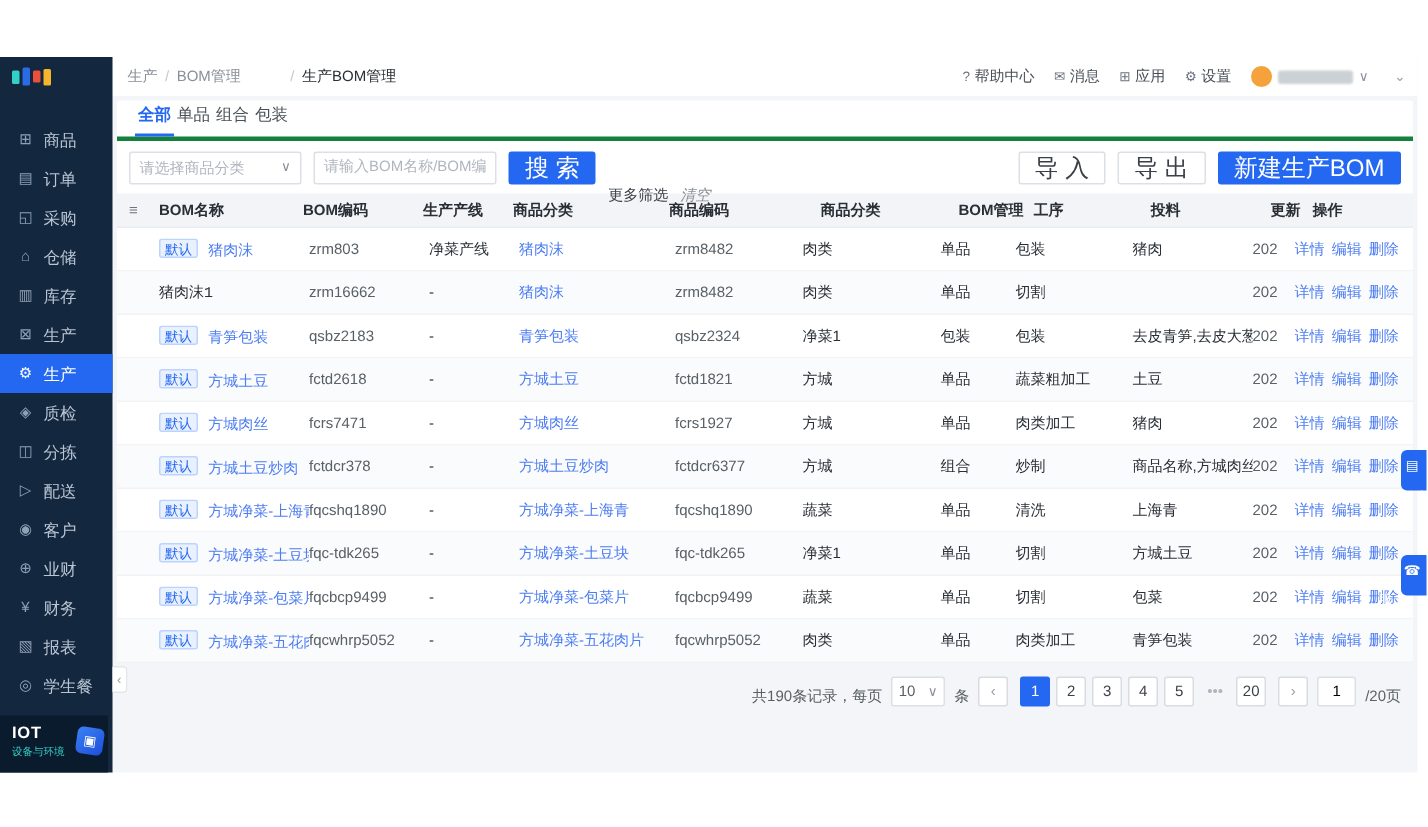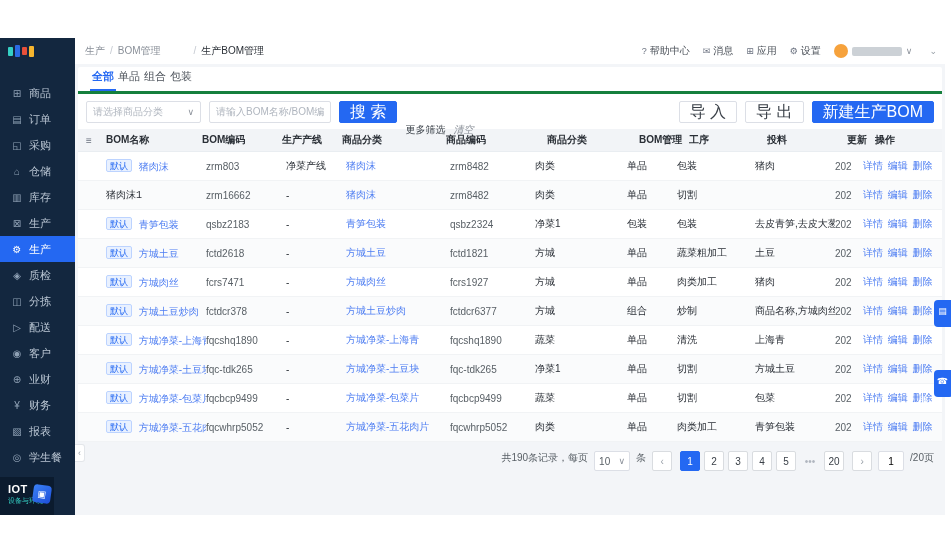--- a/index.html
+++ b/index.html
@@ -16,21 +16,21 @@
   .logo-row div:nth-of-type(1){height:9px}
   .logo-row div:nth-of-type(2){height:12px}
   .logo-row div:nth-of-type(3){height:8px}
   .logo-row div:nth-of-type(4){height:11px}
   .menu { padding-top:16px; }
   .mi { display:flex; align-items:center; gap:6px; height:26px; padding-left:11px;
         color:#b9c5d2; font-size:11px; cursor:pointer; }
   .mi .mic { width:12px; text-align:center; font-size:10px; color:#8fa1b5; }
   .mi.active { background:#2468f2; color:#fff; }
   .mi.active .mic { color:#fff; }
-  .iot { position:absolute; left:0; bottom:0; width:54px; height:38px; background:#0b1b2e; padding:6px 8px; }
+  .iot { position:absolute; left:0; bottom:0; width:72px; height:38px; background:#0b1b2e; padding:6px 8px; }
   .iot-title { color:#fff; font-weight:bold; font-size:11px; letter-spacing:.5px; }
   .iot-sub { color:#35d0c5; font-size:7px; margin-top:1px; }
   .iot-chip { position:absolute; right:3px; top:8px; width:18px; height:18px; border-radius:4px;
       background:linear-gradient(135deg,#3b82f6,#1d4ed8); color:#fff; font-size:9px;
       display:flex; align-items:center; justify-content:center; transform:rotate(8deg); }
   .collapse-tab { position:absolute; left:75px; top:444px; width:10px; height:18px; background:#fff;
       border:1px solid #e3e6ea; border-left:none; border-radius:0 3px 3px 0; color:#98a0a8;
       font-size:9px; display:flex; align-items:center; justify-content:center; z-index:3; cursor:pointer; }
 
   
@@ -88,21 +88,21 @@
   .filter-ic { color:#6b7280; font-size:10px; }
   .dim { color:#596066; }
   .lnk { color:#4d7df2; text-decoration:none; cursor:pointer; }
   .lnk.plain { color:#2a2f36;font-family:Liberation Mono, monospace; }
   .lnk.op { margin-right:2px; }
   .badge { display:inline-block; font-size:9px; line-height:13px; height:13px; padding:0 3px;
       background:#e9f1ff; border:1px solid #bcd3ff; color:#2468f2; border-radius:2px; margin-right:4px;
       vertical-align:1px; }
 
   
-  .pagebar { display:flex; align-items:flex-start; justify-content:flex-end; gap:6px;
+  .pagebar { display:flex; align-items:flex-end; justify-content:flex-end; gap:6px;
       padding:9px 8px 0 0; color:#596066; }
   .minisel { width:36px; height:20px; border:1px solid #dcdfe6; border-radius:2px; background:#fff;
       display:flex; align-items:center; justify-content:space-between; padding:0 4px; cursor:pointer; }
   .pages { display:flex; gap:4px; margin:0 2px; }
   .pg { min-width:20px; height:20px; border:1px solid #d9dce0; border-radius:2px; background:#fff;
       display:flex; align-items:center; justify-content:center; cursor:pointer; color:#3a4048; }
   .pg.cur { background:#2468f2; border-color:#2468f2; color:#fff; }
   .pg.dots { border:none; background:transparent; color:#b0b6bf; }
   .navbtn { width:20px; height:20px; border:1px solid #d9dce0; border-radius:2px; background:#fff;
       color:#9aa1a9; display:flex; align-items:center; justify-content:center; cursor:pointer; }

